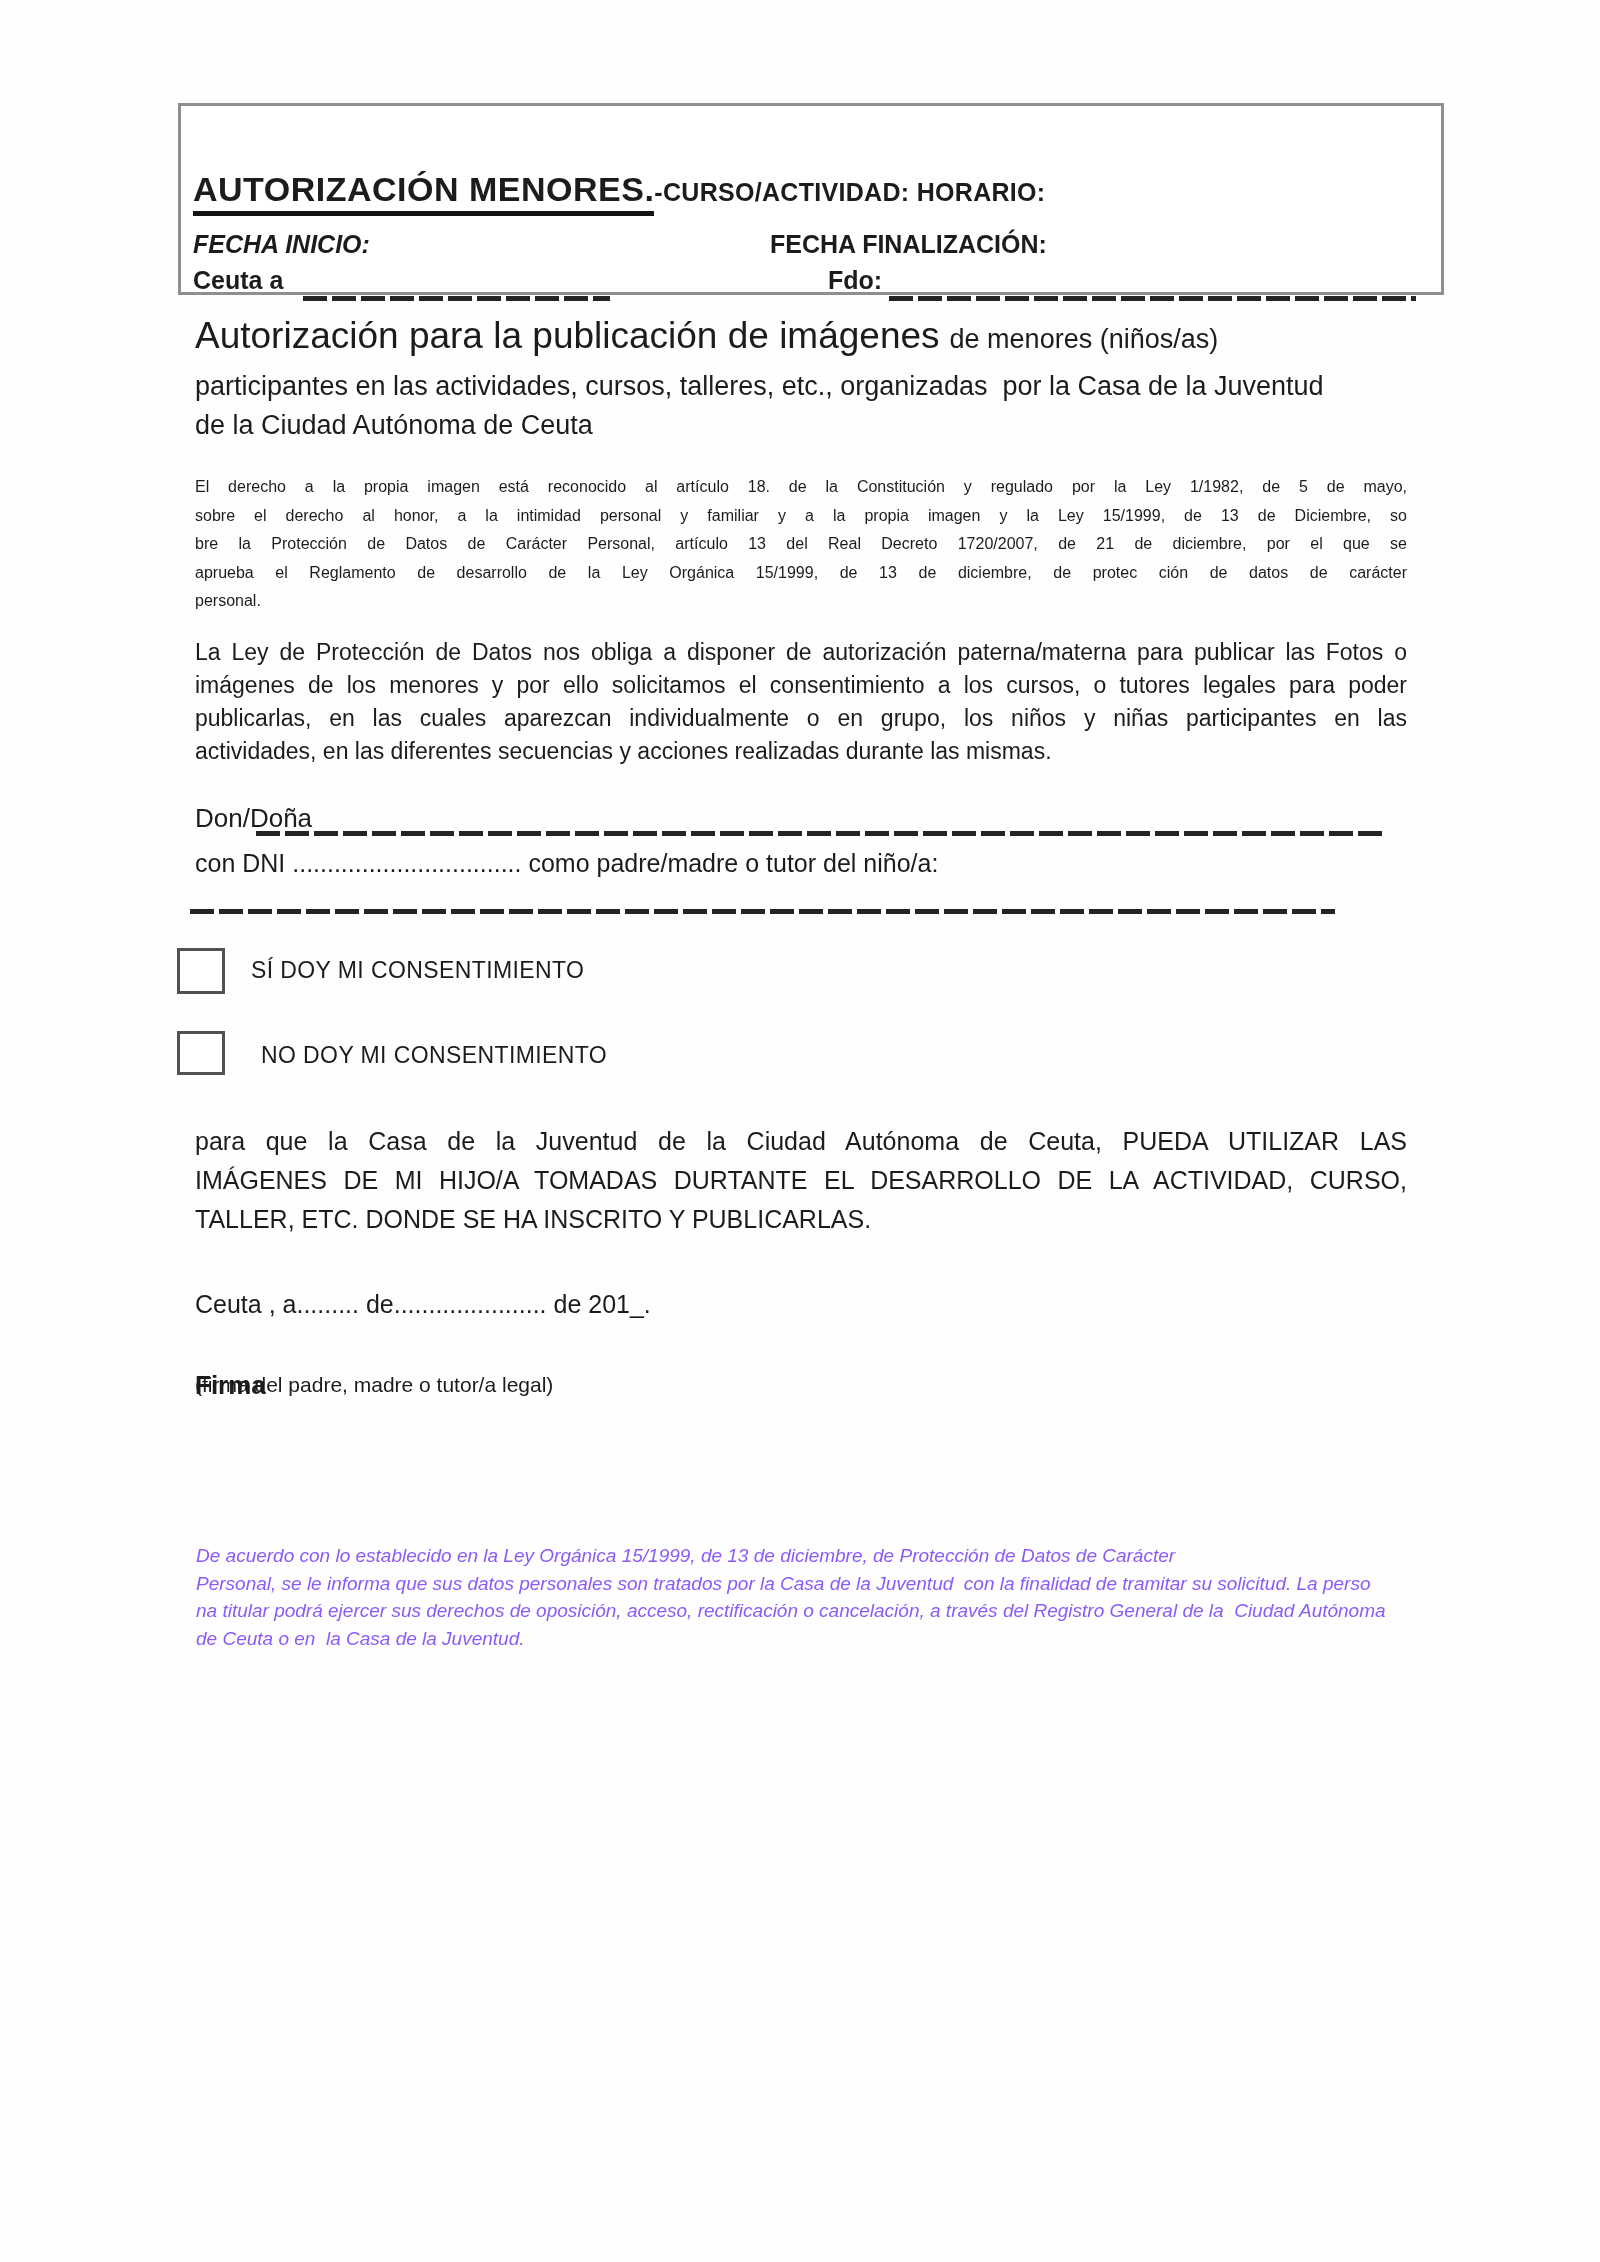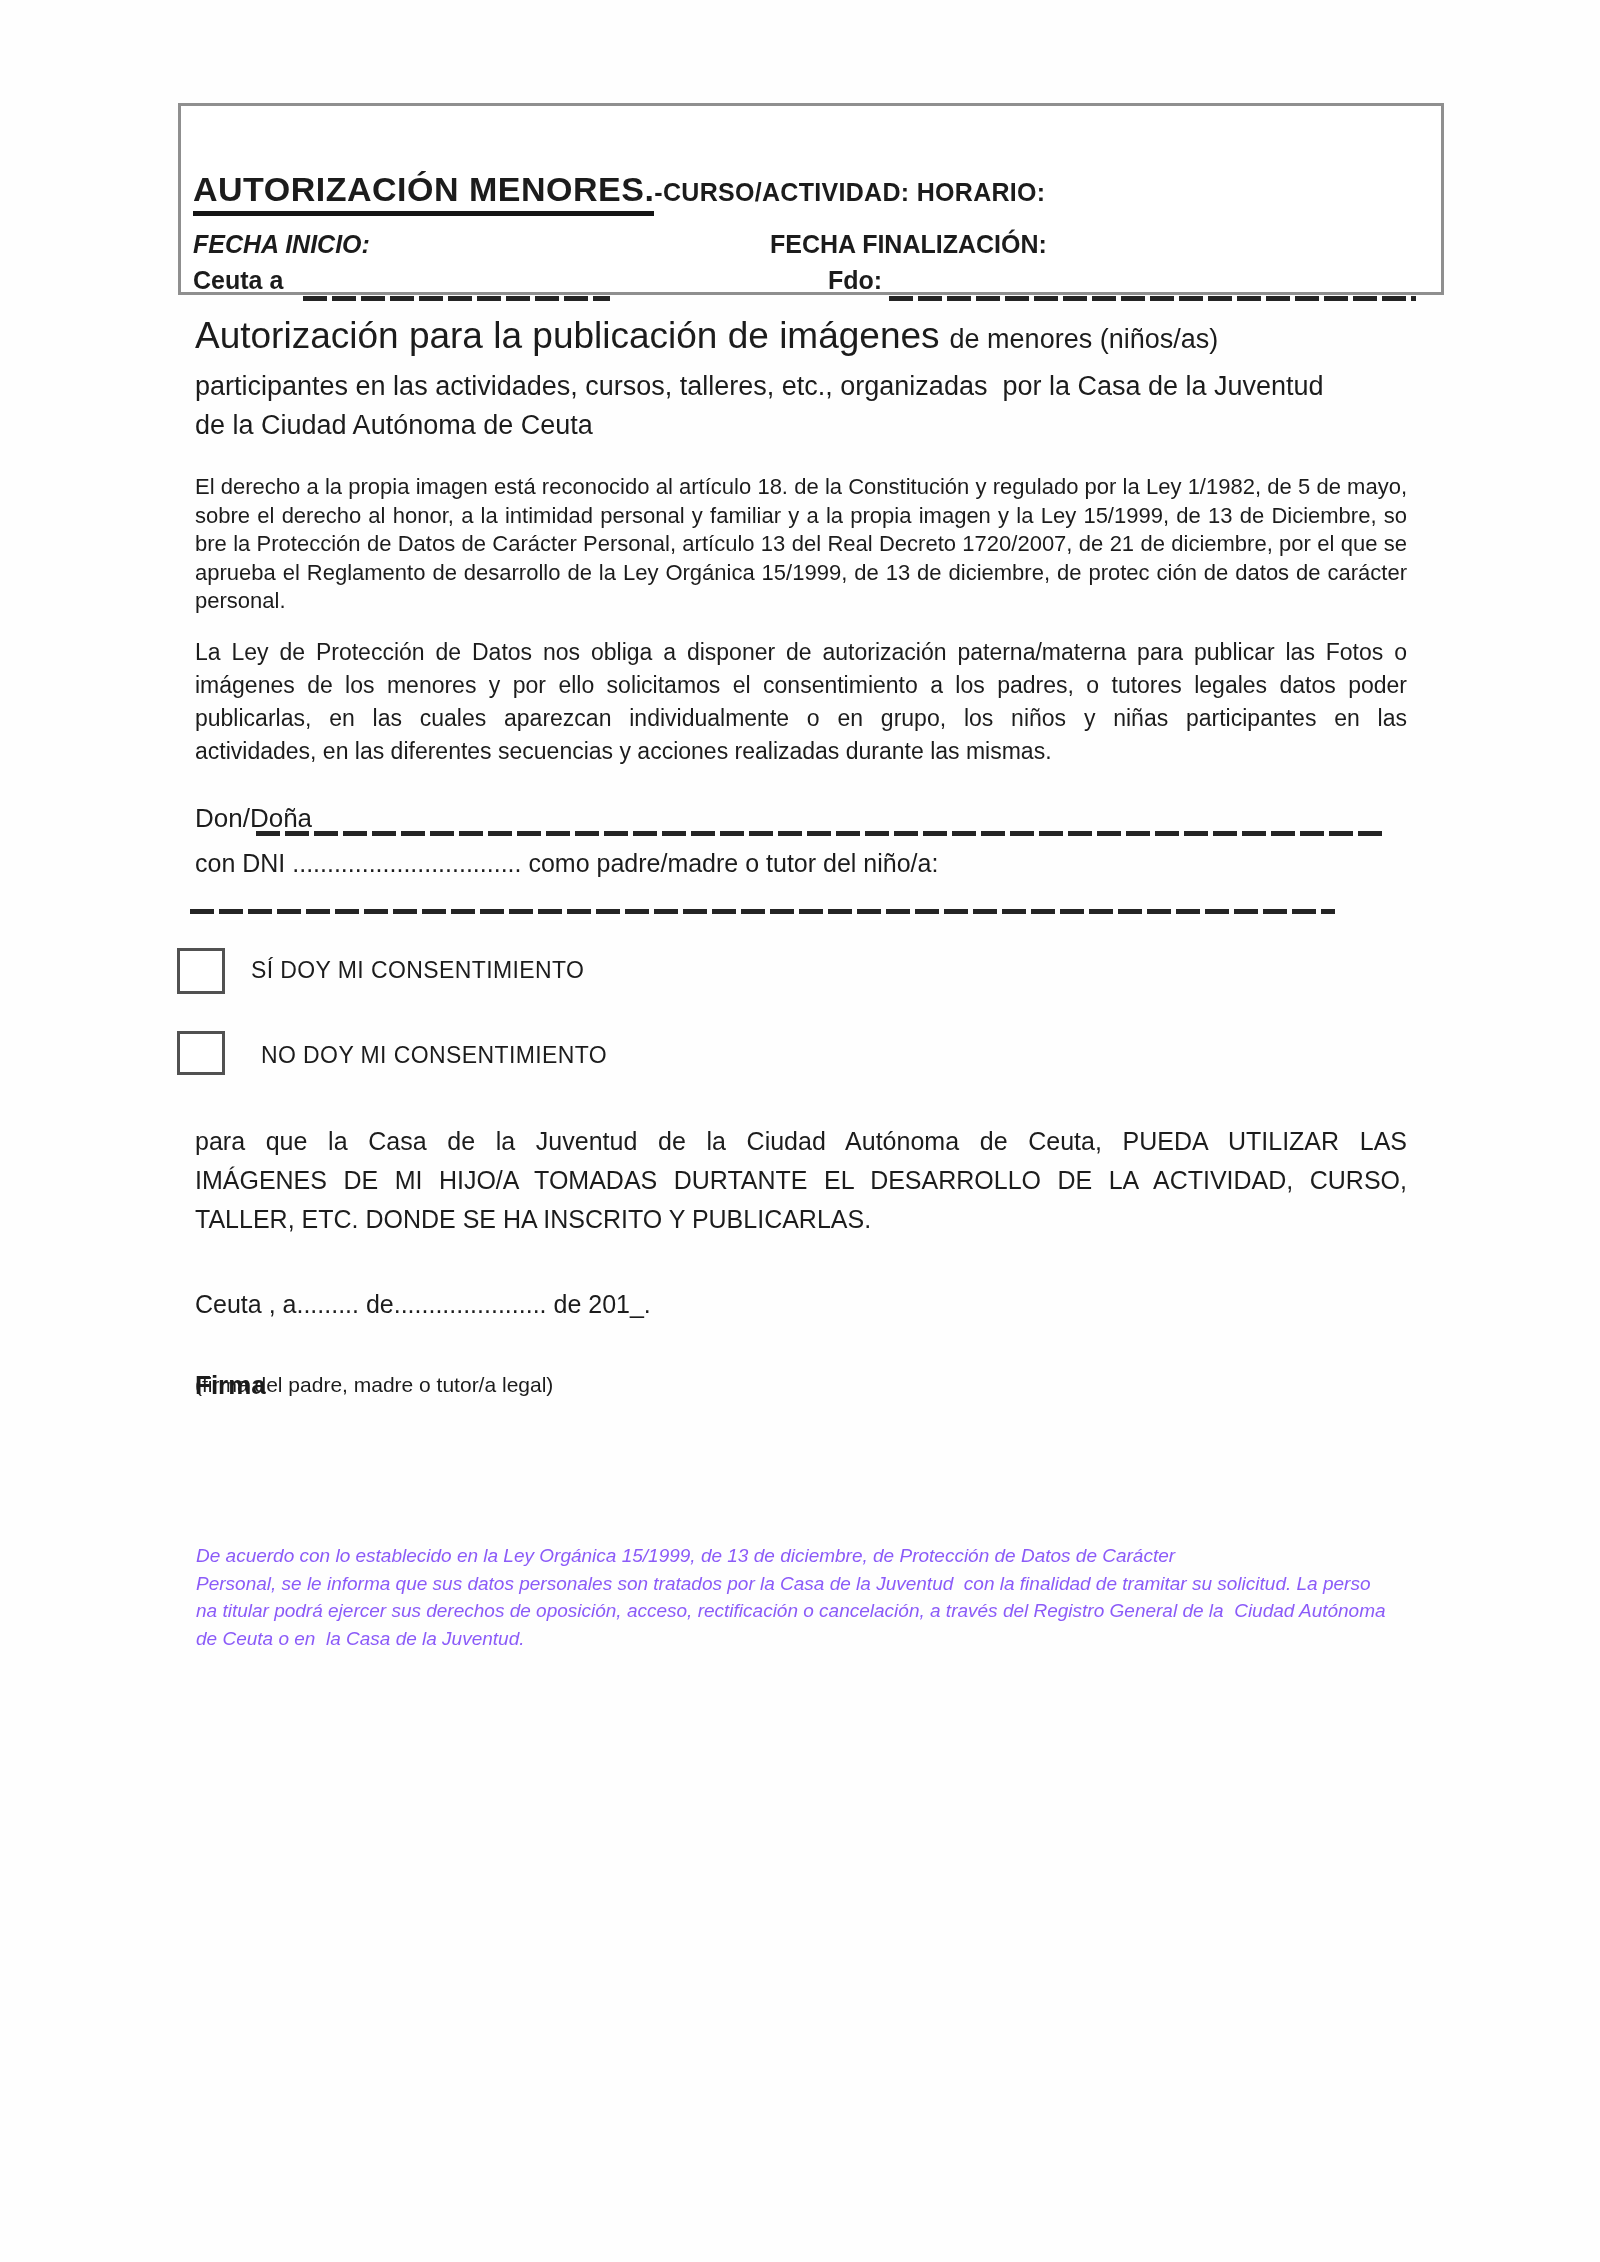--- a/index.html
+++ b/index.html
@@ -38,21 +38,21 @@
   
   .doc-title { position:absolute; left:195px; top:315px; width:1215px; }
   .doc-title-l1 { margin-bottom:10px; white-space:nowrap; }
   .t-big { font-size:37px; font-weight:400; }
   .t-med { font-size:27px; font-weight:400; margin-left:10px; }
   .doc-title-l2, .doc-title-l3 { font-size:27px; line-height:39px; white-space:pre-wrap; }
   
   .para { position:absolute; left:195px; width:1212px; }
   .jline { text-align:justify; text-align-last:justify; white-space:normal; }
   .lline { text-align:left; }
-  .para1 { top:473px; font-size:22px; line-height:28.5px; }
+  .para1 { top:473px; font-size:16px; line-height:28.5px; }
   .para2 { top:636px; font-size:23px;  line-height:33px; }
   .auth  { top:1122px; font-size:25px; line-height:39px; }
   
   .don-label { position:absolute; left:195px; top:803px; font-size:26px; }
   .dni-line  { position:absolute; left:195px; top:849px; font-size:25px; white-space:pre-wrap; }
   
   .checkbox {
     position:absolute; width:42px; border:3px solid #525252;
     background:#fdfdfd; box-sizing:content-box;
   }
@@ -98,21 +98,21 @@
   <div class="para para1">
     <div class="jline">El derecho a la propia imagen está reconocido al artículo 18. de la Constitución y regulado por la Ley 1/1982, de 5 de mayo,</div>
     <div class="jline">sobre el derecho al honor, a la intimidad personal y familiar y a la propia imagen y la Ley 15/1999, de 13 de Diciembre, so</div>
     <div class="jline">bre la Protección de Datos de Carácter Personal, artículo 13 del Real Decreto 1720/2007, de 21 de diciembre, por el que se</div>
     <div class="jline">aprueba el Reglamento de desarrollo de la Ley Orgánica 15/1999, de 13 de diciembre, de protec ción de datos de carácter</div>
     <div class="lline">personal.</div>
   </div>
 
   <div class="para para2">
     <div class="jline">La Ley de Protección de Datos nos obliga a disponer de autorización paterna/materna para publicar las Fotos o</div>
-    <div class="jline">imágenes de los menores y por ello solicitamos el consentimiento a los padres, o tutores legales datos poder</div>
+    <div class="jline">imágenes de los menores y por ello solicitamos el consentimiento a los cursos, o tutores legales para poder</div>
     <div class="jline">publicarlas, en las cuales aparezcan individualmente o en grupo, los niños y niñas participantes en las</div>
     <div class="lline">actividades, en las diferentes secuencias y acciones realizadas durante las mismas.</div>
   </div>
 
   <div class="don-label">Don/Doña</div>
   <div class="fill-line fl-don"></div>
   <div class="dni-line">con DNI ................................. como padre/madre o tutor del niño/a:</div>
   <div class="fill-line fl-solo"></div>
 
   <div class="checkbox cb-yes"></div>

